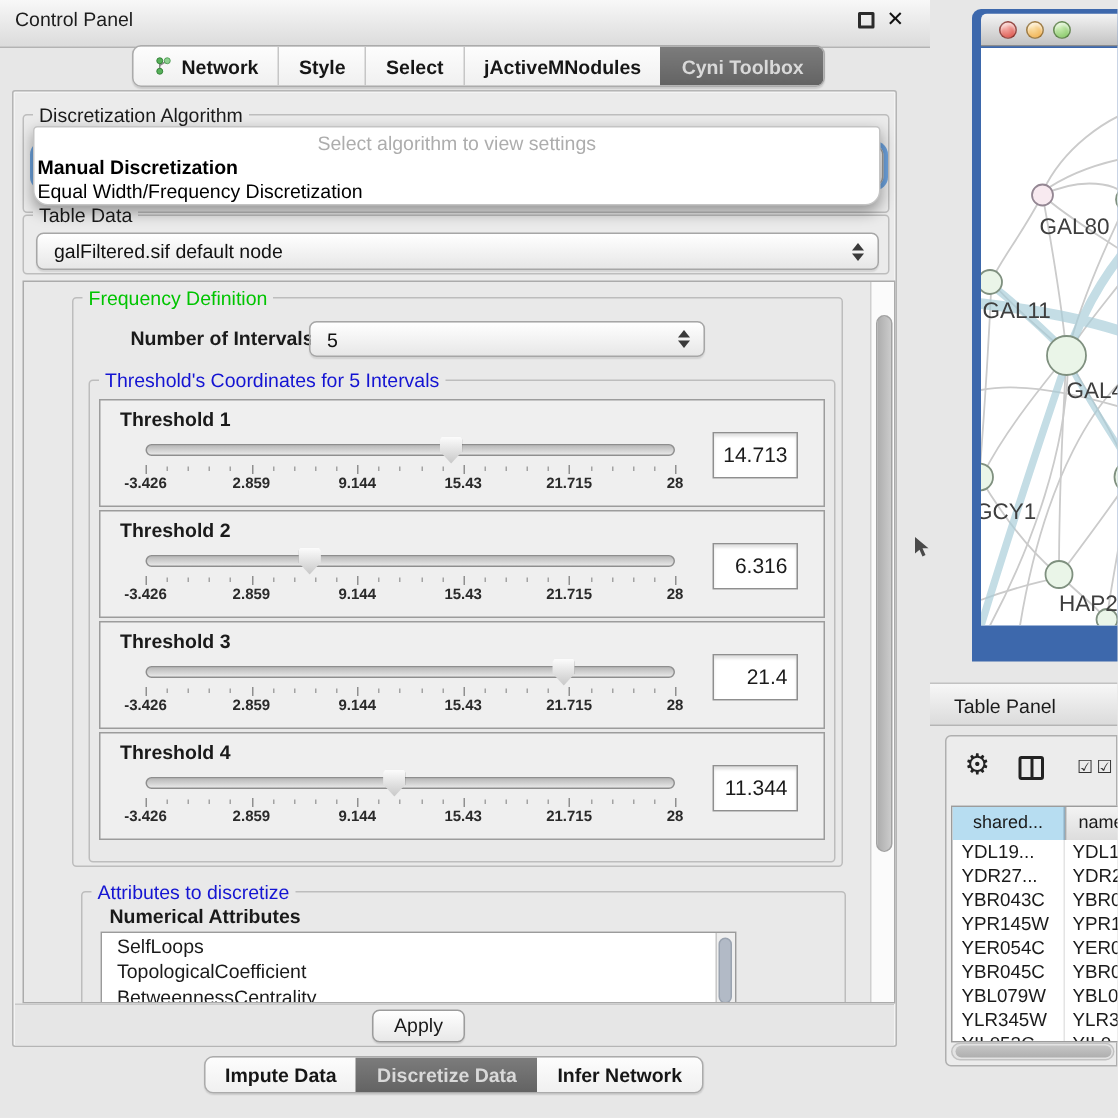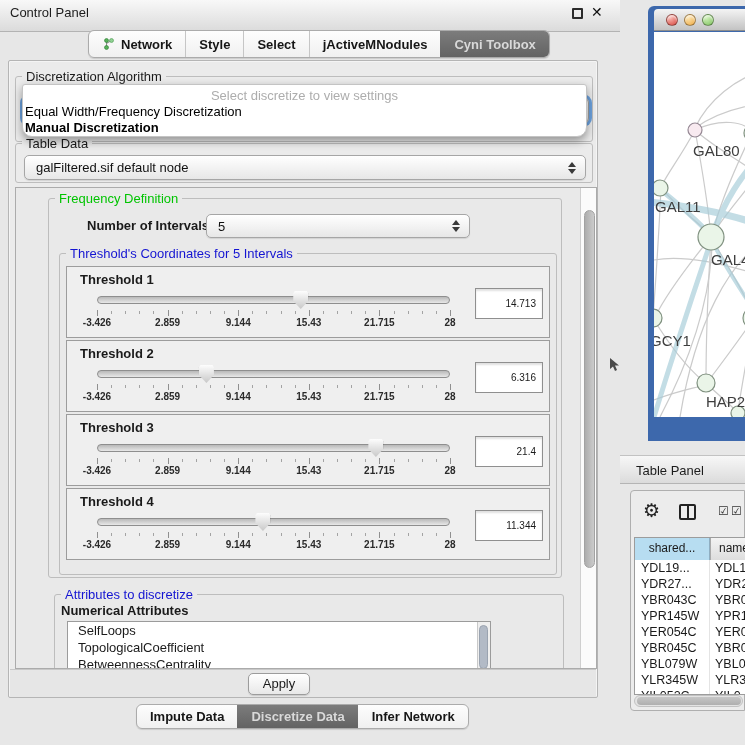--- a/index.html
+++ b/index.html
@@ -83,23 +83,23 @@
   .th-thumb { position:absolute; top:0; width:15px; height:18px;
     background:linear-gradient(#FDFDFD,#C8C8C8);
     clip-path:polygon(10% 0,90% 0,100% 12%,100% 55%,50% 100%,0 55%,0 12%);
     filter:drop-shadow(0 1px 1px rgba(0,0,0,.45)); }
   .th-ticks { position:absolute; left:30px; top:43px; width:354px; height:7px; }
   .tick { position:absolute; top:0; width:1px; background:#8F8F8F; }
   .tick.major { height:6px; }
   .tick.minor { height:3px; top:1px; background:#A3A3A3; }
   .th-ticklabels { position:absolute; left:30px; top:50px; width:354px; height:12px; }
   .ticklabel { position:absolute; transform:translateX(-50%); font-size:10px; font-weight:bold; color:#2A2A2A; white-space:nowrap; }
-  .th-value { position:absolute; left:408px; top:21px; width:68px; height:31px;
+  .th-value { position:absolute; left:408px; top:21px; width:57px; height:31px;
     background:#FFF; border:1px solid #8F8F8F; box-shadow:inset 0 2px 2px rgba(0,0,0,.12);
-    font-size:10px; text-align:right; line-height:29px; padding-right:6px; }
+    font-size:14px; text-align:right; line-height:29px; padding-right:6px; }
 
   
   .attr-list { position:absolute; left:12px; top:26px; width:424px; height:100px;
     background:#FFF; border:1px solid #9B9B9B; overflow:hidden; }
   .attr-item { font-size:13px; line-height:16px; padding-left:10px; padding-top:1px; }
   .attr-vtrack { position:absolute; right:0; top:0; width:13px; height:100%;
     background:#EFEFEF; border-left:1px solid #C9C9C9; }
   .attr-vthumb { position:absolute; left:1px; top:3px; width:9px; height:44px;
     background:#B2BAC6; border-radius:5px; border:1px solid #9AA3B0; }
 
@@ -197,23 +197,23 @@
     <span class="group-label">Discretization Algorithm</span>
   </div>
   <div class="algo-combo">
     <div class="combo-arrows" style="margin-top:7px;">
       <span class="arr-up"></span>
         <span class="arr-down"></span>
     </div>
   </div>
 
   <div class="popup" id="algo-popup">
-    <div class="popup-hint">Select discretize to view settings</div>
-  <div class="popup-opt">Equal Width/Frequency Discretization</div>
-      <div class="popup-opt bold">Manual Discretization</div>
+    <div class="popup-hint">Select algorithm to view settings</div>
+  <div class="popup-opt bold">Manual Discretization</div>
+      <div class="popup-opt">Equal Width/Frequency Discretization</div>
     </div>
 
   <div class="group" style="left:6px; top:82px; width:578px; height:40px;">
     <span class="group-label">Table Data</span>
     <div class="mac-combo" style="position:absolute; left:8px; top:11px; width:562px; height:25px;">
       <span>galFiltered.sif default node</span>
       <span class="combo-arrows">
         <span class="arr-up"></span>
           <span class="arr-down"></span>
       </span>
@@ -410,21 +410,21 @@
               <div class="ticklabel" style="left: 282.4px;">21.715</div>
               <div class="ticklabel" style="left: 353px;">28</div>
             </div>
             <div class="th-value">11.344</div>
           </div>
         </div>
     </div>
 
     <div class="group" style="left:38px; top:406px; width:510px; height:130px;">
       <span class="group-label bg-pane glabel-blue">Attributes to discretize</span>
-      <div class="static-label bold" style="left:6px; top:8px;">Numerical Attributes</div>
+      <div class="static-label bold" style="left:18px; top:8px;">Numerical Attributes</div>
       <div class="attr-list" id="attr-list">
         <div class="attr-vtrack">
           <div class="attr-vthumb"></div>
         </div>
       <div class="attr-item">SelfLoops</div>
           <div class="attr-item">TopologicalCoefficient</div>
           <div class="attr-item">BetweennessCentrality</div>
         </div>
     </div>
 

